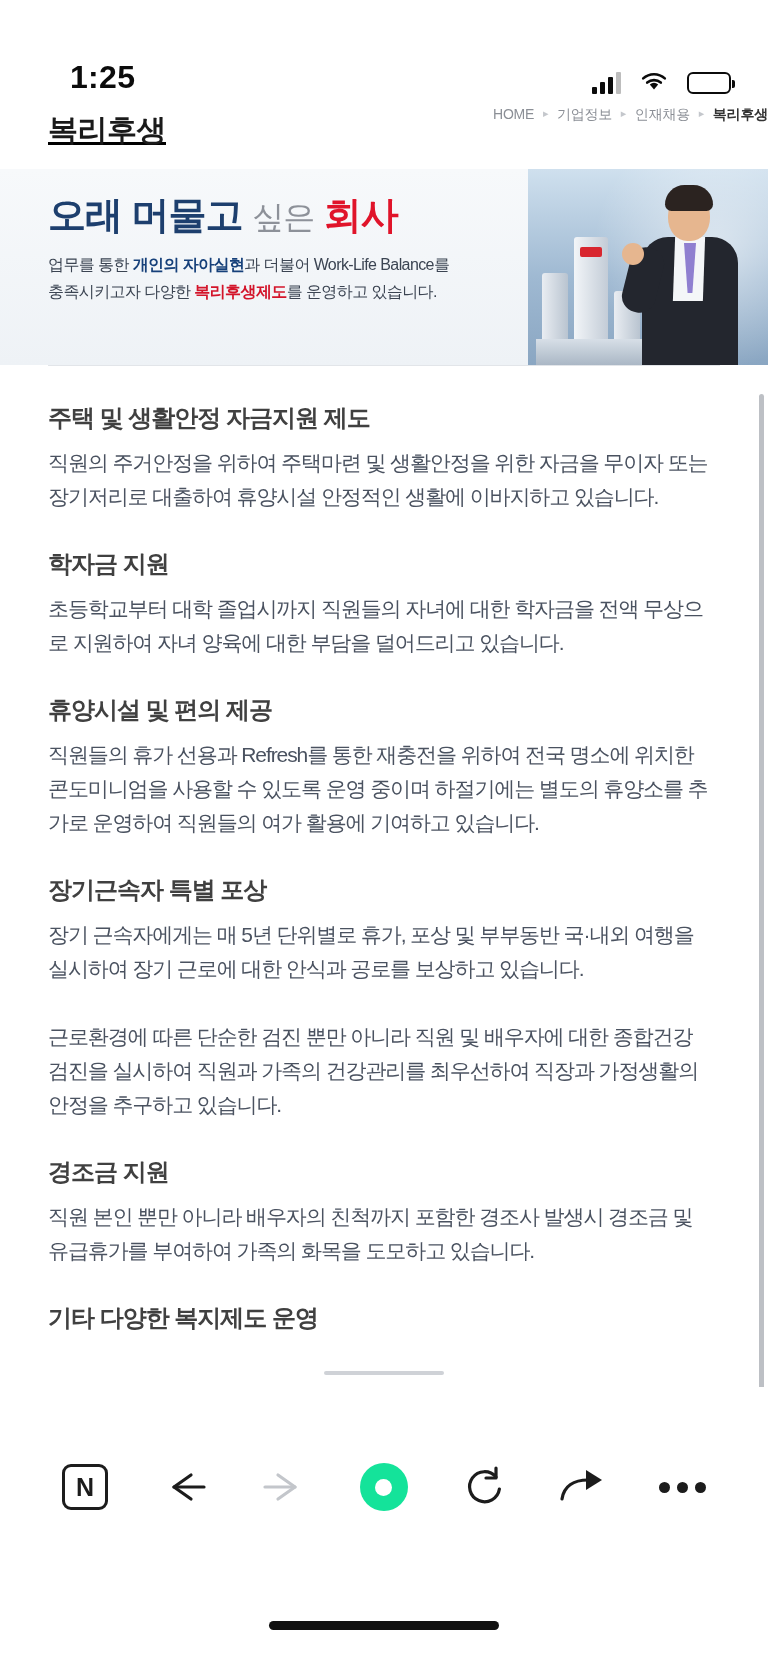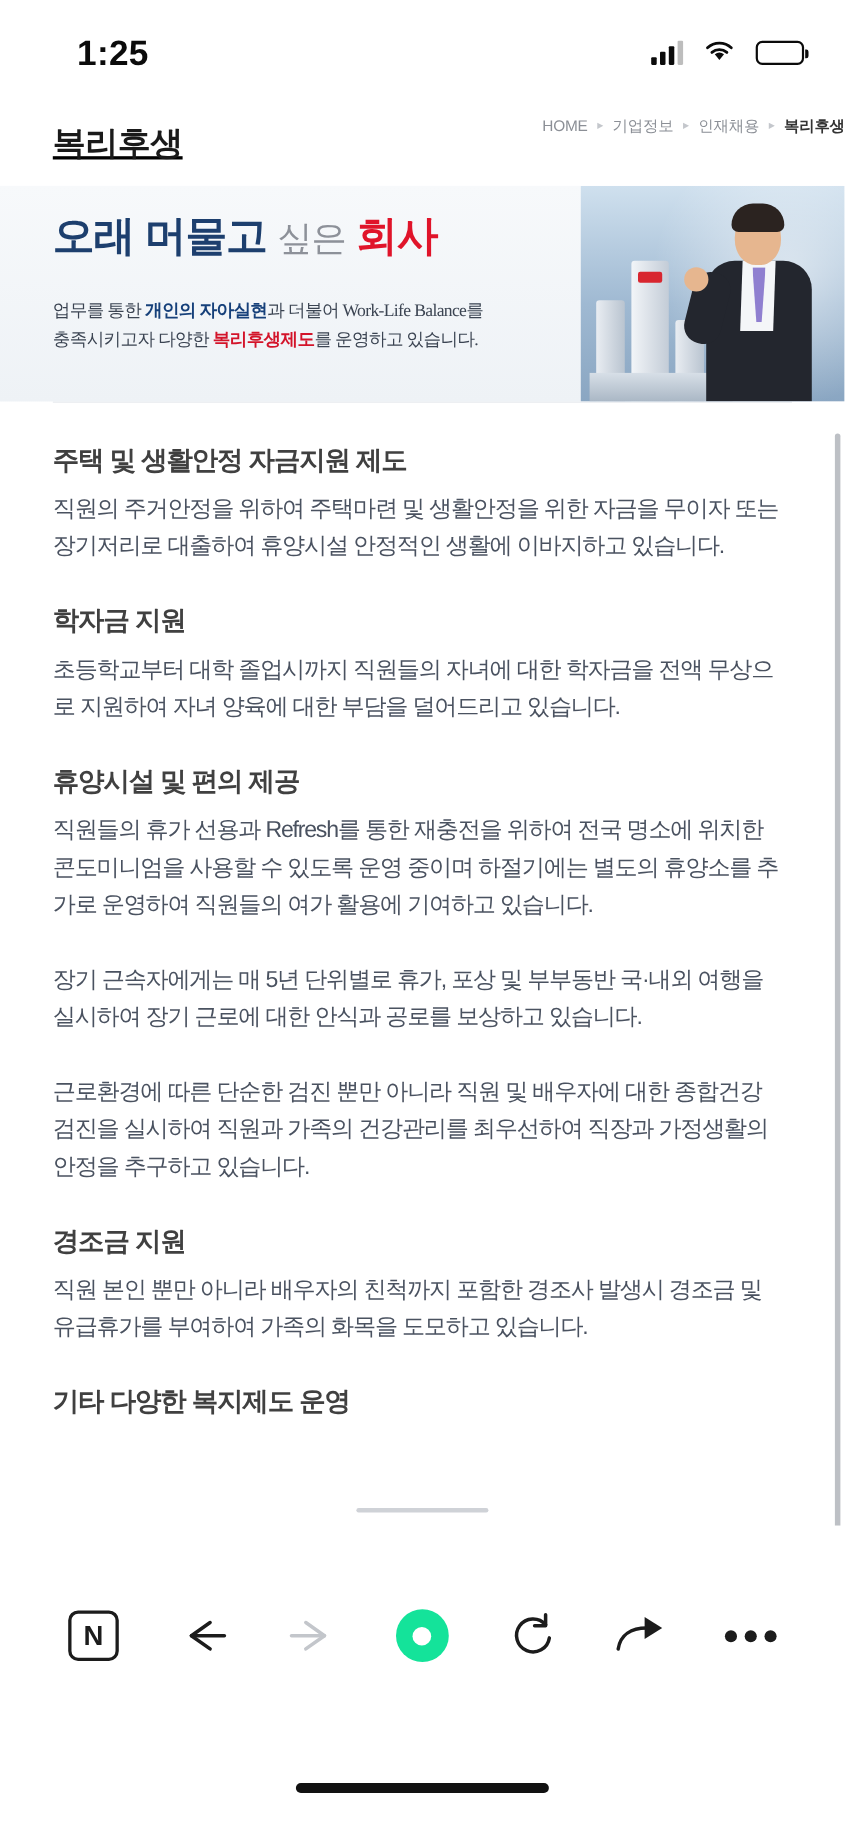--- a/index.html
+++ b/index.html
@@ -16,21 +16,21 @@
     height: 1663px;
     background: #ffffff;
     overflow: hidden;
   }
 
   
   .status-bar {
     position: relative;
     height: 96px;
     display: flex;
-    align-items: center;
+    align-items: flex-end;
     justify-content: space-between;
     padding: 0 37px 0 70px;
   }
   .status-time {
     font-size: 32px;
     font-weight: 600;
     color: #0b0b0b;
     letter-spacing: 0.3px;
   }
   .status-icons {
@@ -126,26 +126,25 @@
   .hero-h {
     font-size: 38px;
     font-weight: 700;
     color: #1d3f6e;
     letter-spacing: -1px;
     line-height: 1.1;
   }
   .hero-h .light { color: #8d9199; font-weight: 400; font-size: 32px; font-family: Liberation Mono, monospace; }
   .hero-h .accent { color: #e0142a; font-weight: 700; }
   .hero-sub {
-    margin-top: 32px;
+    margin-top: 14px;
     font-size: 16px;
     line-height: 1.7;
     color: #3b4452;
     letter-spacing: -0.6px;
-    font-family: Liberation Serif, serif;
   }
   .hero-sub b { color: #16407a; }
   .hero-sub .red { color: #d3142a; font-weight: 700; }
   .hero-img {
     position: absolute;
     right: 0;
     top: 0;
     width: 240px;
     height: 196px;
     background:
@@ -451,20 +450,21 @@
       </div>
 
       <div class="section">
         <h3>휴양시설 및 편의 제공</h3>
         <p>직원들의 휴가 선용과 Refresh를 통한 재충전을 위하여 전국 명소에 위치한</p>
         <p>콘도미니엄을 사용할 수 있도록 운영 중이며 하절기에는 별도의 휴양소를 추</p>
         <p>가로 운영하여 직원들의 여가 활용에 기여하고 있습니다.</p>
       </div>
 
       <div class="section">
+        <h3>장기근속자 특별 포상</h3>
         <p>장기 근속자에게는 매 5년 단위별로 휴가, 포상 및 부부동반 국·내외 여행을</p>
         <p>실시하여 장기 근로에 대한 안식과 공로를 보상하고 있습니다.</p>
       </div>
 
       <div class="section">
         <p>근로환경에 따른 단순한 검진 뿐만 아니라 직원 및 배우자에 대한 종합건강</p>
         <p>검진을 실시하여 직원과 가족의 건강관리를 최우선하여 직장과 가정생활의</p>
         <p>안정을 추구하고 있습니다.</p>
       </div>
 

